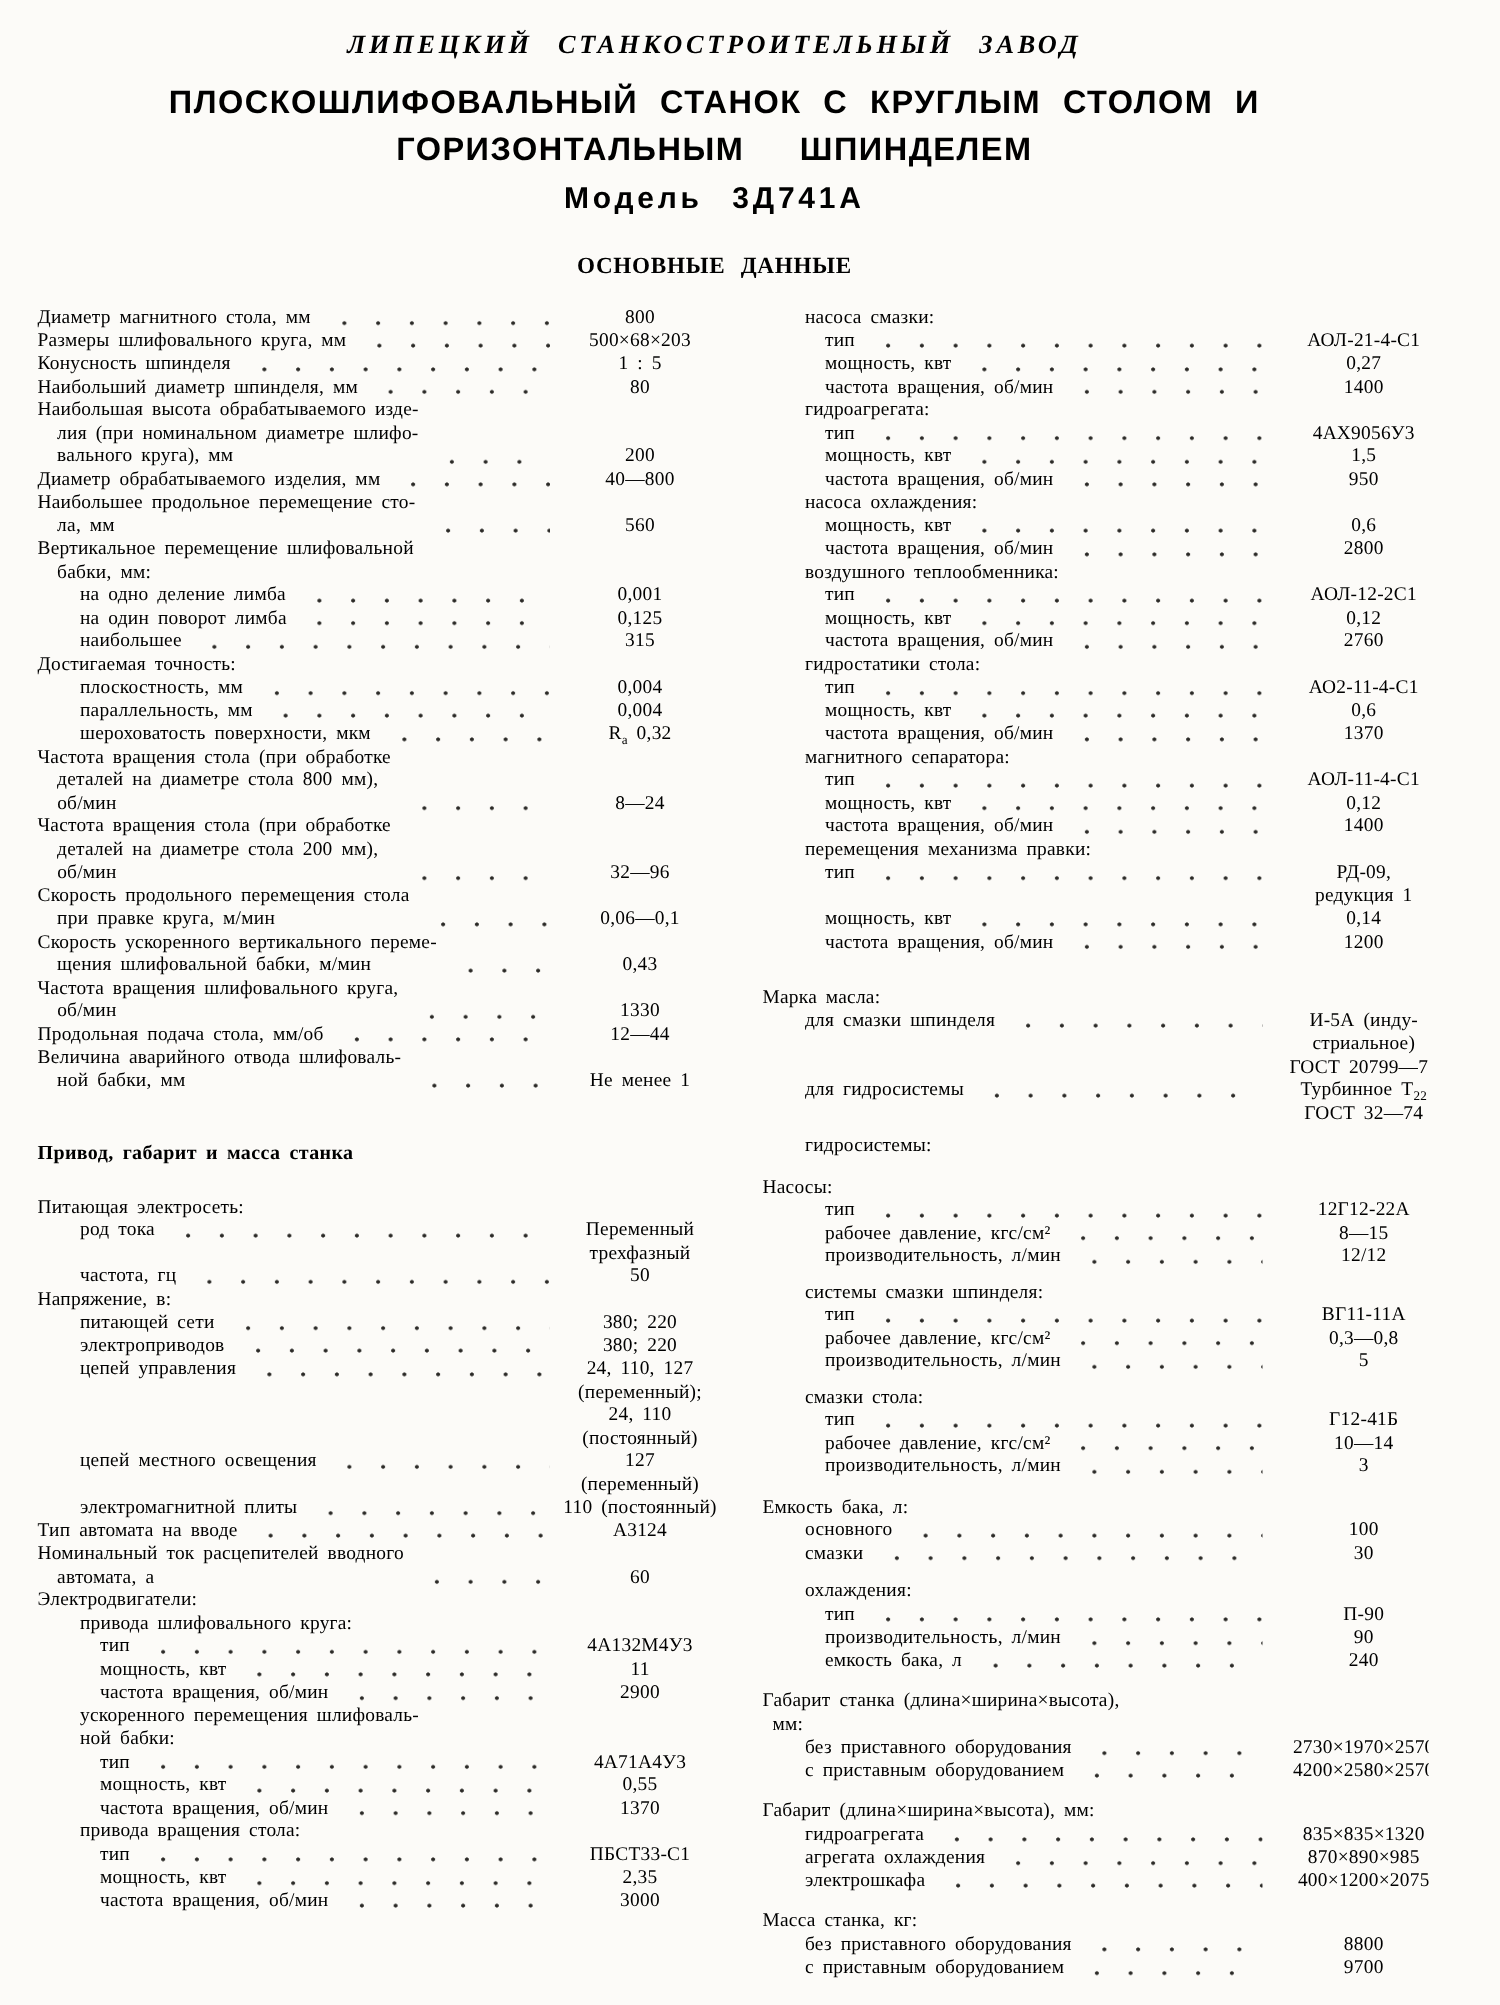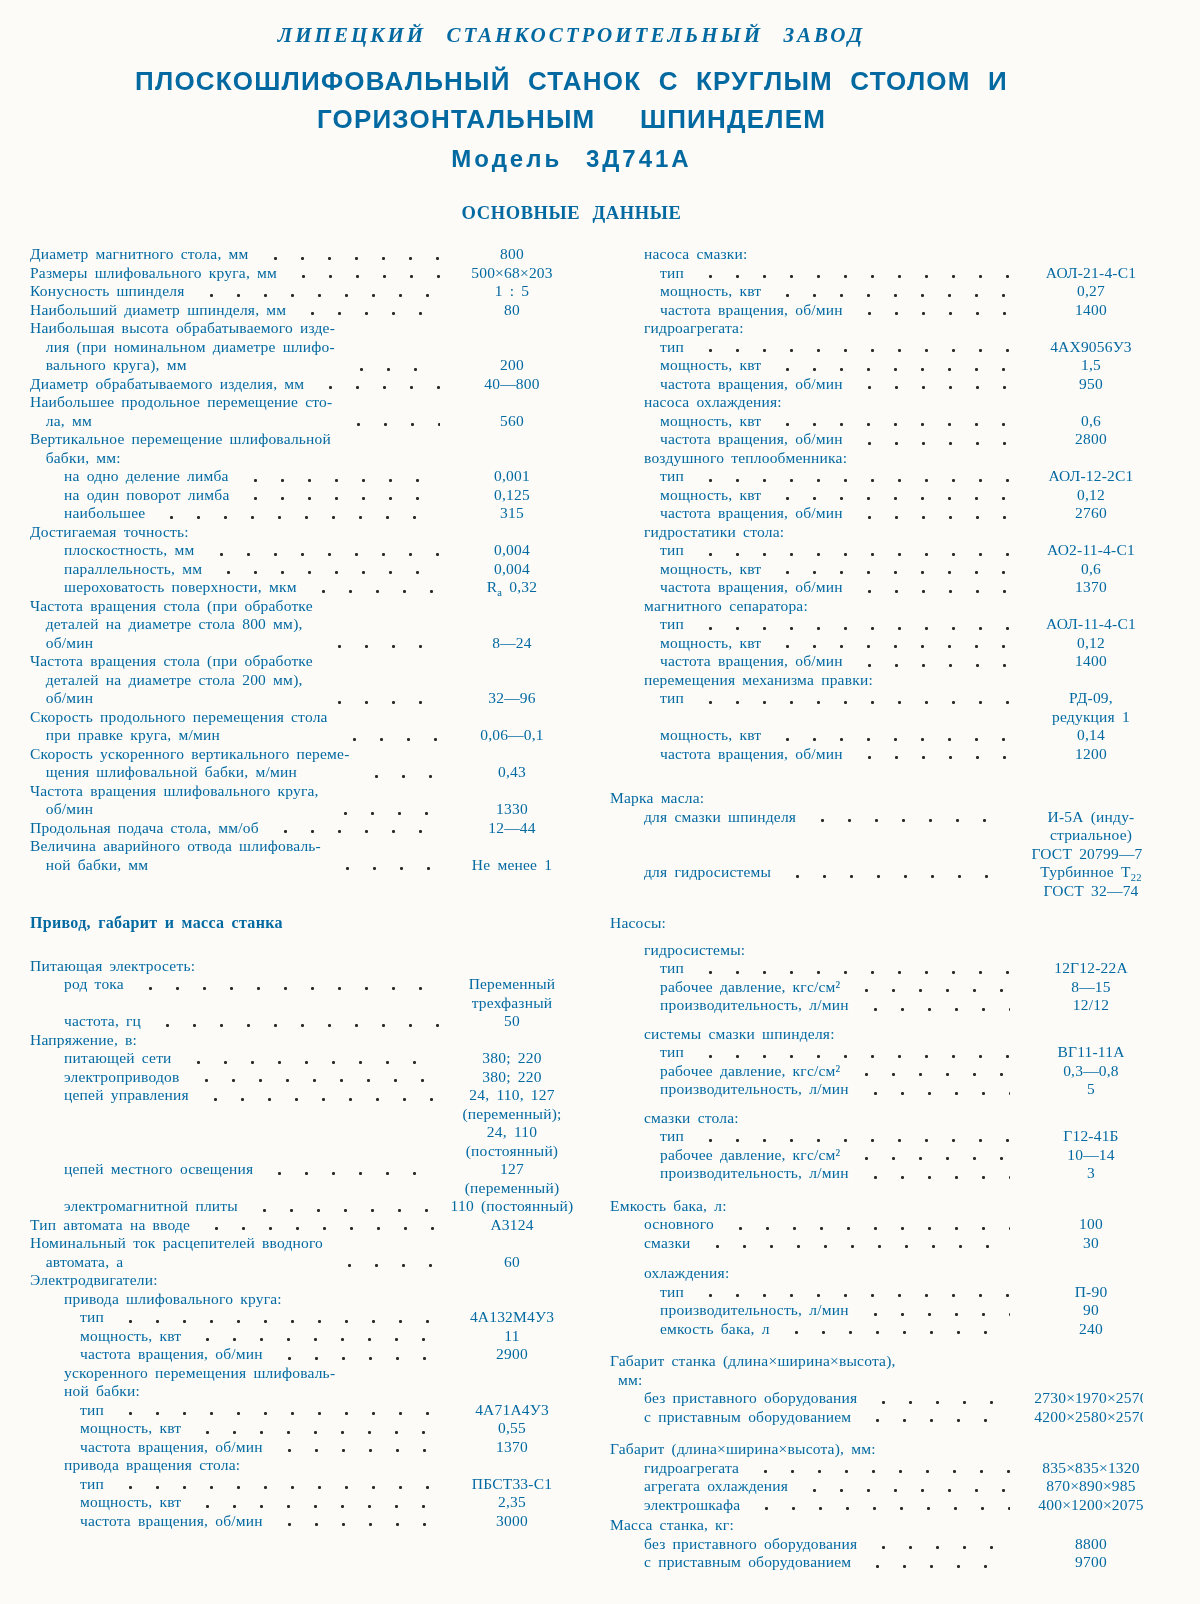--- a/index.html
+++ b/index.html
@@ -1,18 +1,18 @@
 <!DOCTYPE html>
 <html lang="ru"><head>
 <meta charset="utf-8">
 <title>3Д741А</title>
 <style>
   html,body{margin:0;padding:0;background:#fcfbf8;}
   .page{position:relative;width:1143px;height:1604px;background:#fcfbf8;overflow:hidden;
-        font-family:"Liberation Serif","DejaVu Serif",serif;color:#0369a1;
+        font-family:"Liberation Serif","DejaVu Serif",serif;color:#000000;
         font-size:15.5px;line-height:18.5px;letter-spacing:.2px;word-spacing:3px;}
   .hdr{position:absolute;left:0;right:0;text-align:center;}
   .factory{top:26px;font-style:italic;font-weight:bold;font-size:21px;letter-spacing:3px;word-spacing:12px;}
   .sans{font-family:"Liberation Sans","DejaVu Sans",sans-serif;font-weight:bold;}
   .title1{top:72px;font-size:26px;letter-spacing:1.2px;word-spacing:9px;}
   .title2{top:110px;font-size:26px;letter-spacing:1.2px;word-spacing:36px;}
   .model{top:150px;font-size:24px;letter-spacing:3px;word-spacing:14px;}
   .main-heading{top:204px;font-weight:bold;font-size:18.5px;letter-spacing:.6px;word-spacing:7px;}
   .col{position:absolute;top:245px;}
   .col-left{left:30px;width:548px;}
@@ -409,25 +409,25 @@
         <span class="val"><span>И-5А (инду-
 стриальное)
 ГОСТ 20799—75</span></span>
       </div>
       <div class="row ind1 va-start">
         <span class="lbl"><span>для гидросистемы</span></span>
         <span class="dots"></span>
         <span class="val"><span>Турбинное Т</span><sub>22</sub><span>
 ГОСТ 32—74</span></span>
       </div>
+      <div class="row ind1" style="margin-top: 8px;">
+        <span class="lbl"><span>гидросистемы:</span></span>
+      </div>
       <div class="row ind0" style="margin-top: 14px;">
         <span class="lbl"><span>Насосы:</span></span>
-      </div>
-      <div class="row ind1" style="margin-top: 8px;">
-        <span class="lbl"><span>гидросистемы:</span></span>
       </div>
       <div class="row ind2">
         <span class="lbl"><span>тип</span></span>
         <span class="dots"></span>
         <span class="val"><span>12Г12-22А</span></span>
       </div>
       <div class="row ind2">
         <span class="lbl"><span>рабочее давление, </span><span class="it">кгс/см²</span></span>
         <span class="dots"></span>
         <span class="val"><span>8—15</span></span>
@@ -529,21 +529,21 @@
       <div class="row ind1">
         <span class="lbl"><span>агрегата охлаждения</span></span>
         <span class="dots"></span>
         <span class="val"><span>870×890×985</span></span>
       </div>
       <div class="row ind1">
         <span class="lbl"><span>электрошкафа</span></span>
         <span class="dots"></span>
         <span class="val"><span>400×1200×2075</span></span>
       </div>
-      <div class="row ind0" style="margin-top: 2px;">
+      <div class="row ind0" style="margin-top: 14px;">
         <span class="lbl"><span>Масса станка, </span><span class="it">кг</span><span>:</span></span>
       </div>
       <div class="row ind1">
         <span class="lbl"><span>без приставного оборудования</span></span>
         <span class="dots"></span>
         <span class="val"><span>8800</span></span>
       </div>
       <div class="row ind1">
         <span class="lbl"><span>с приставным оборудованием</span></span>
         <span class="dots"></span>

